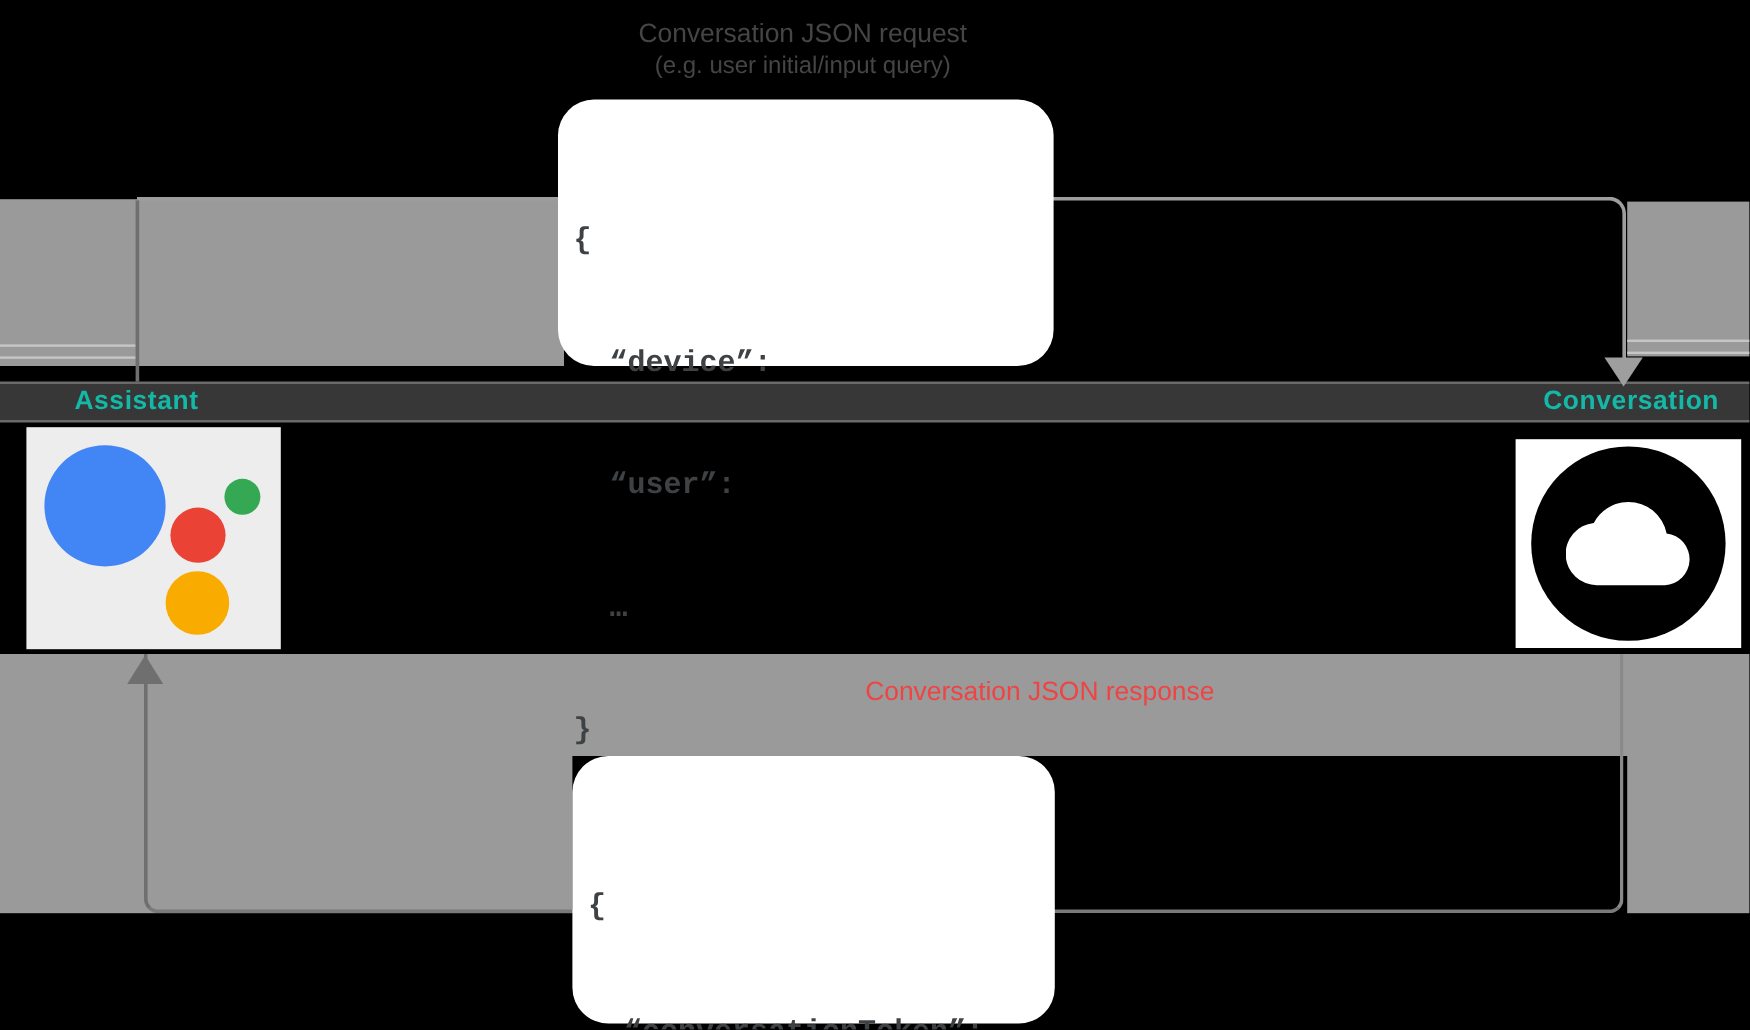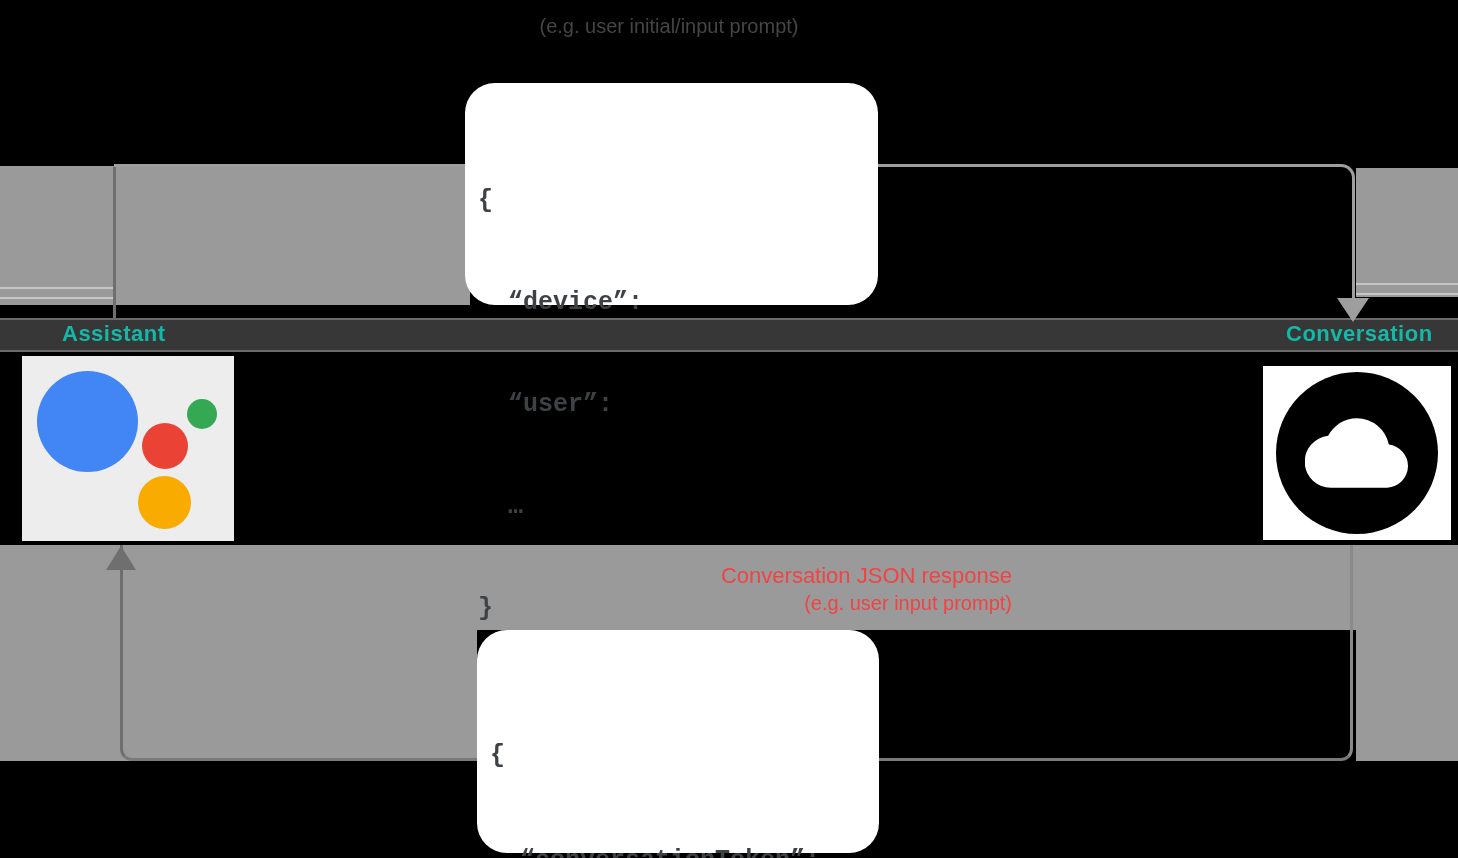--- a/index.html
+++ b/index.html
@@ -162,18 +162,18 @@
 <div class="json-box" id="response-box"></div>
 <div class="code" id="response-code">
   <div>{</div>
   <div>  “conversationToken”:</div>
   
   
   
 </div>
 
 <div class="caption" id="request-caption">
-  <div class="t2">(e.g. user initial/input prompt)</div>
+  <div class="t1">Conversation JSON request</div>
+  <div class="t2">(e.g. user initial/input query)</div>
 </div>
 <div class="caption" id="response-caption">
   <div class="t1">Conversation JSON response</div>
-  <div class="t2">(e.g. user input prompt)</div>
 </div>
 
 </body></html>

